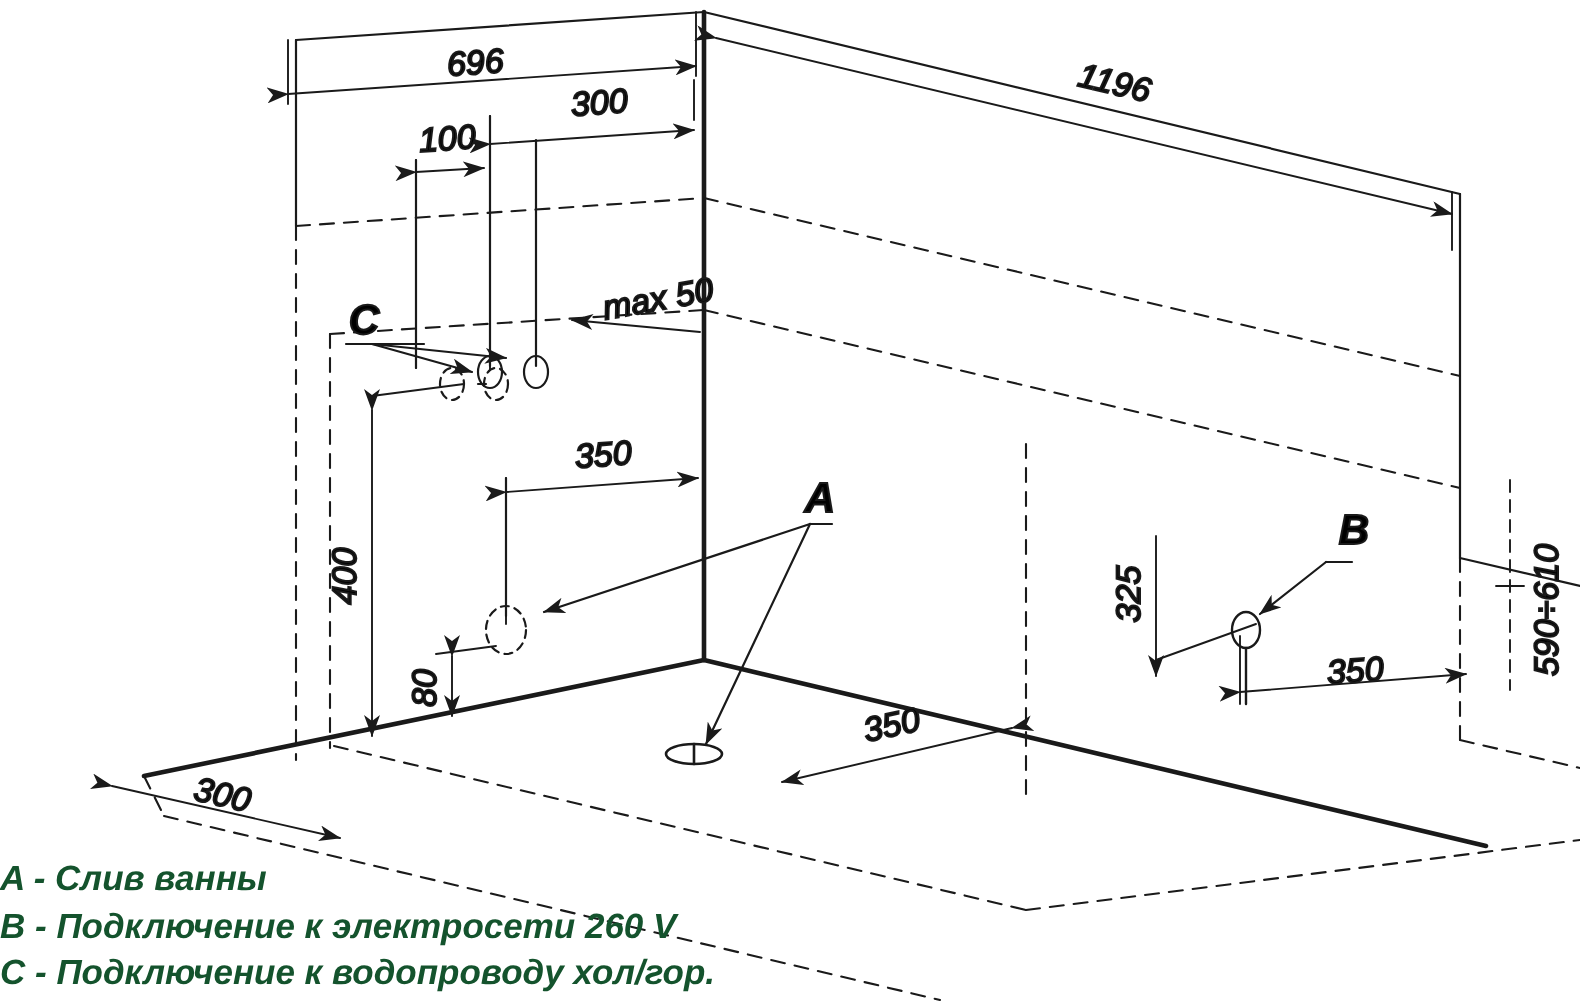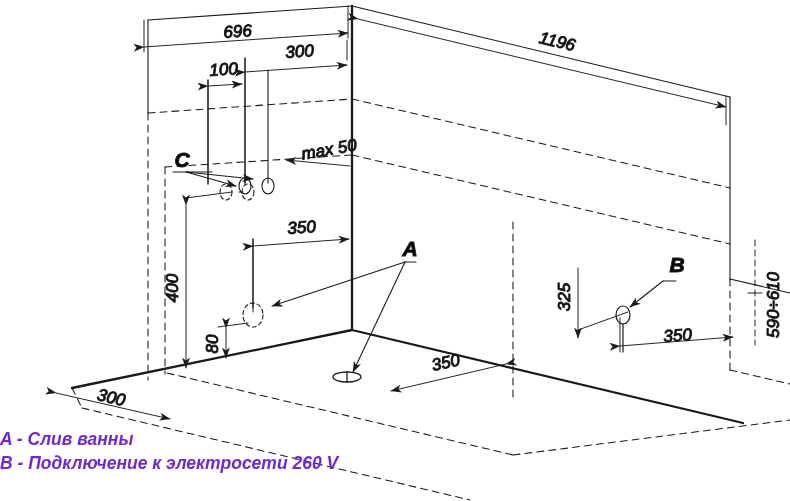--- a/index.html
+++ b/index.html
@@ -15,21 +15,21 @@
 
   .legend{
     position:absolute;
     left:0px; top:428px;
     width:400px;
     font-family:"Liberation Sans", sans-serif;
     font-style:italic;
     font-weight:bold;
     font-size:17.5px;
     line-height:23.5px;
-    color:#6d28d9;
+    color:#14532d;
     white-space:nowrap;
   }
   .legend-row{ height:23.5px; }
 
   
   text{
     font-family:"Liberation Sans", sans-serif;
     font-style:italic;
     fill:#000;
   }
@@ -218,15 +218,16 @@
         <ellipse cx="623" cy="315" rx="7" ry="9"></ellipse>
         <line x1="623" y1="324" x2="623" y2="352"></line>
       </g>
 
     </g>
   </svg>
 
   <div class="legend">
     <div class="legend-row">A - Слив ванны</div>
     <div class="legend-row">B - Подключение к электросети 260 V</div>
+    <div class="legend-row">C - Подключение к водопроводу хол/гор.</div>
   </div>
 
 </div>
 
 </body></html>

